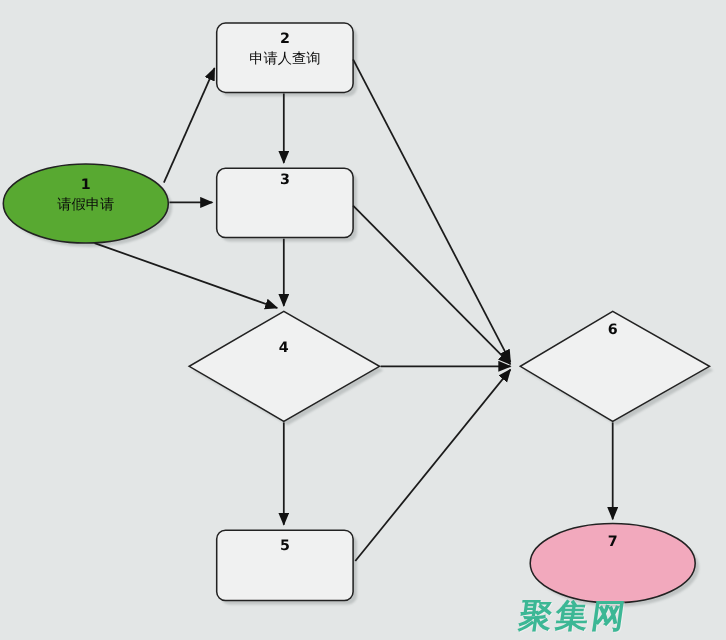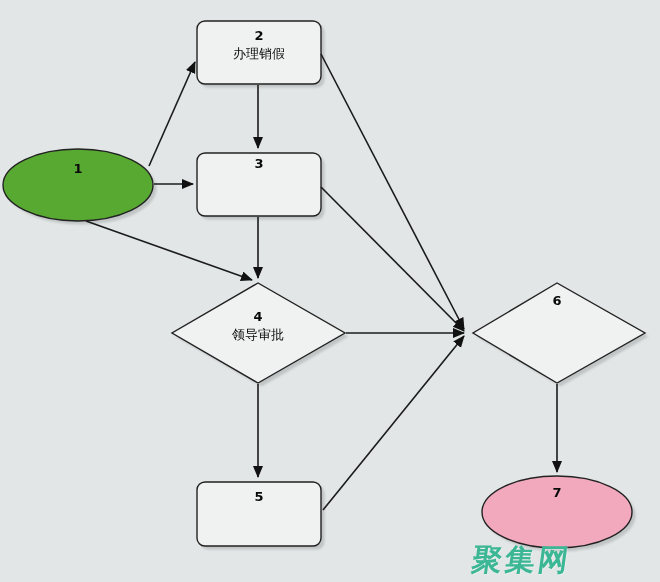--- a/index.html
+++ b/index.html
@@ -79,34 +79,34 @@
       <line x1="321" y1="187" x2="464" y2="331" marker-end="url(#arrow)"></line>
       <line x1="346" y1="333" x2="464" y2="333" marker-end="url(#arrow)"></line>
       <line x1="258" y1="384" x2="258" y2="477" marker-end="url(#arrow)"></line>
       <line x1="323" y1="510" x2="464" y2="336" marker-end="url(#arrow)"></line>
       <line x1="557" y1="384" x2="557" y2="472" marker-end="url(#arrow)"></line>
     </g>
   </svg>
 
   <div class="nlabel" style="left:8px;   top:160px; width:140px;">
     <div class="num">1</div>
+    <div class="txt">请假申请</div>
   </div>
 
   <div class="nlabel" style="left:197px; top:27px;  width:124px;">
     <div class="num">2</div>
-    <div class="txt">办理销假</div>
+    <div class="txt">申请人查询</div>
   </div>
 
   <div class="nlabel" style="left:197px; top:155px; width:124px;">
     <div class="num">3</div>
   </div>
 
   <div class="nlabel" style="left:180px; top:308px; width:156px;">
     <div class="num">4</div>
-    <div class="txt">领导审批</div>
   </div>
 
   <div class="nlabel" style="left:197px; top:488px; width:124px;">
     <div class="num">5</div>
   </div>
 
   <div class="nlabel" style="left:481px; top:292px; width:152px;">
     <div class="num">6</div>
   </div>
 

